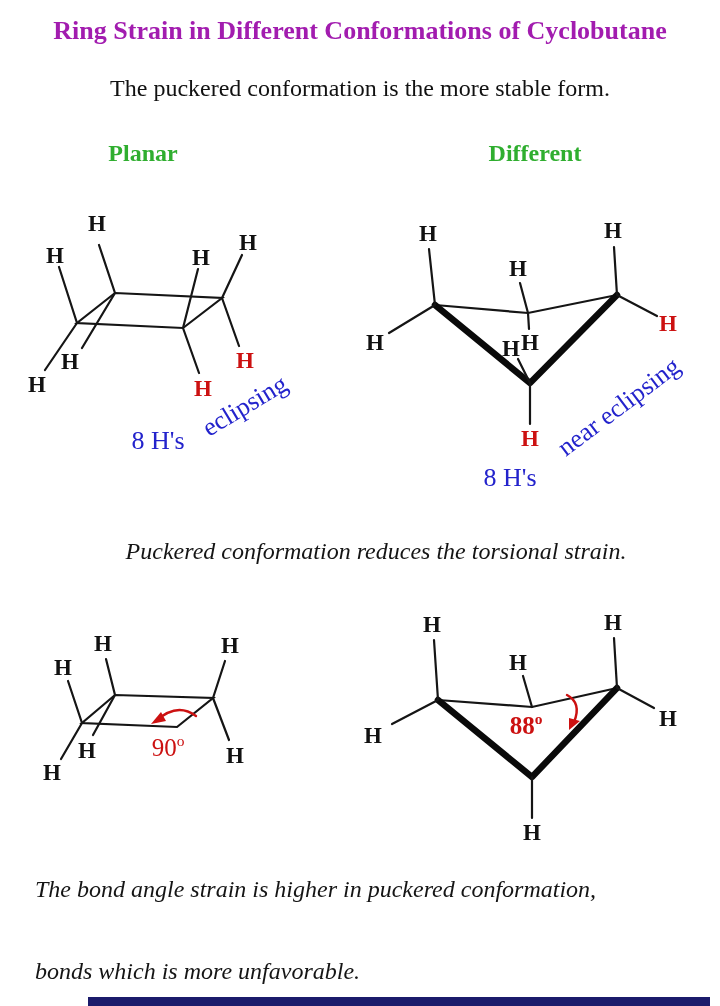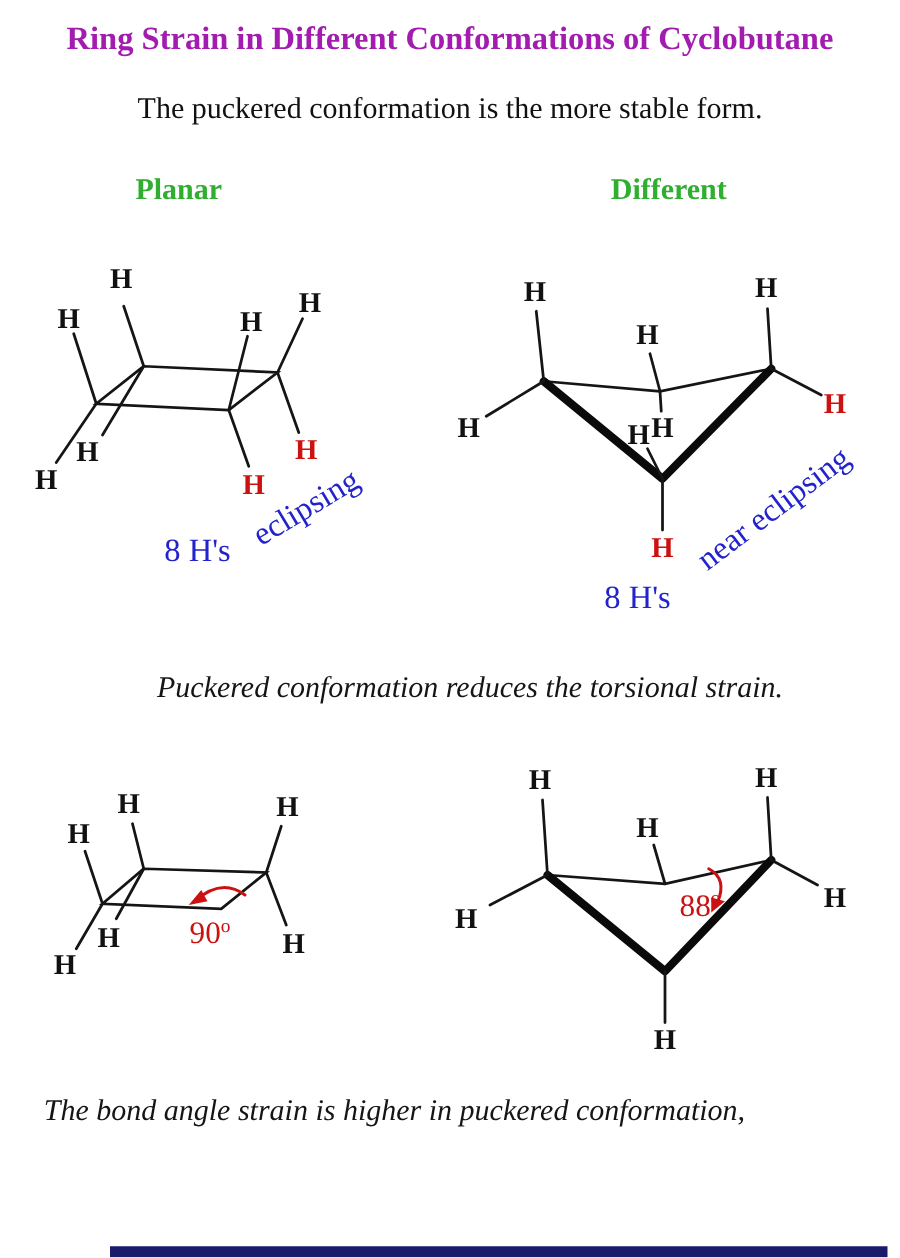--- a/index.html
+++ b/index.html
@@ -110,21 +110,22 @@
       <div class="atom" style="left: 158px; top: 62px;">H</div>
       <div class="atom" style="left: 253px; top: 22px;">H</div>
       <div class="atom" style="left: 13px; top: 135px;">H</div>
       <div class="atom" style="left: 308px; top: 118px;">H</div>
       <div class="atom" style="left: 172px; top: 232px;">H</div>
     </div>
 
   <div class="abs ctr angle-label" style="left:168px; top:747px;">
     <span>90</span><sup>o</sup>
   </div>
-  <div class="abs ctr angle-label" style="left:560px; top:725px;">
+  <div class="abs ctr angle-label" style="left:526px; top:725px;font-weight:bold;">
     <span>88</span><sup>o</sup>
   </div>
 
   <div class="abs note" style="left:35px; top:876px;font-family:Liberation Serif, serif;">The bond angle strain is higher in puckered conformation,</div>
+  <div class="abs note" style="left:35px; top:958px;">bonds which is more unfavorable.</div>
 
   <div id="footer-bar"></div>
 
 </div>
 
 </body></html>

